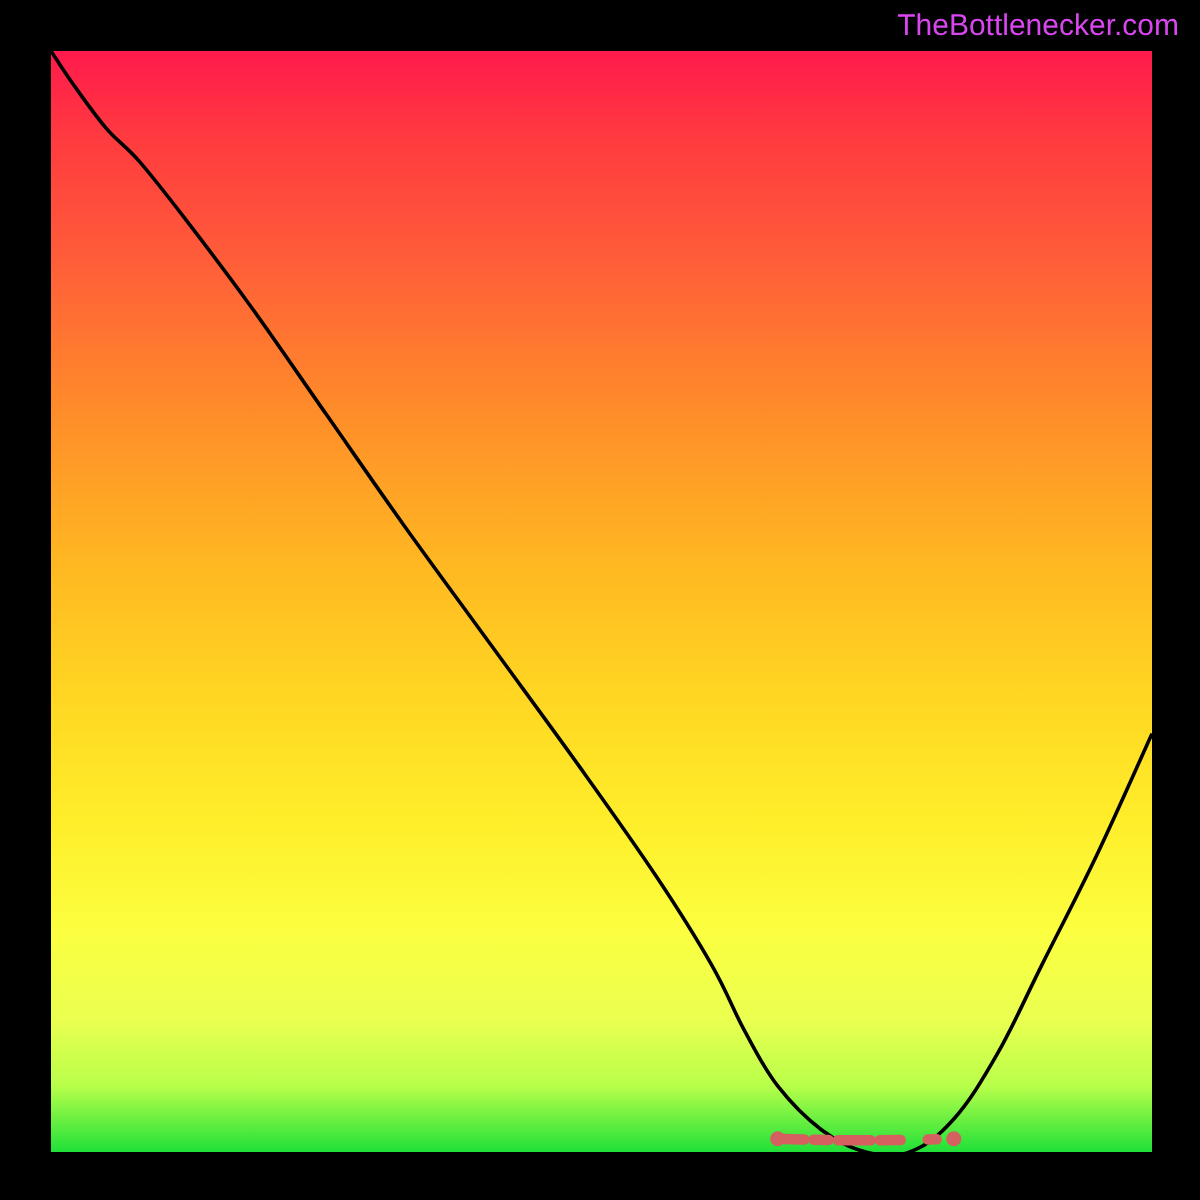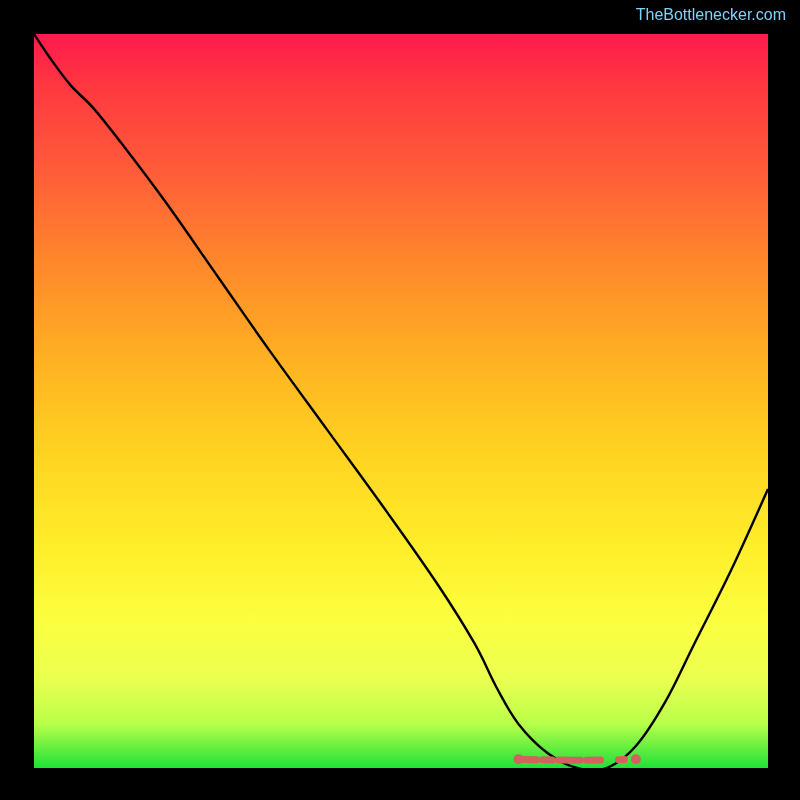--- a/index.html
+++ b/index.html
@@ -4,22 +4,22 @@
 <style>
   * { margin: 0; padding: 0; box-sizing: border-box; }
   html, body { width: 800px; height: 800px; overflow: hidden; }
   body { background: #000; position: relative; }
 
   .attribution {
     position: absolute;
     top: 6px;
     right: 14px;
     font-family: Arial, Helvetica, sans-serif;
-    font-size: 16px;
-    color: #7dd3fc;
+    font-size: 20px;
+    color: #d946ef;
     z-index: 3;
   }
 
   .plot-area {
     position: absolute;
     left: 34px;
     top: 34px;
     width: 734px;
     height: 734px;
     overflow: hidden;

